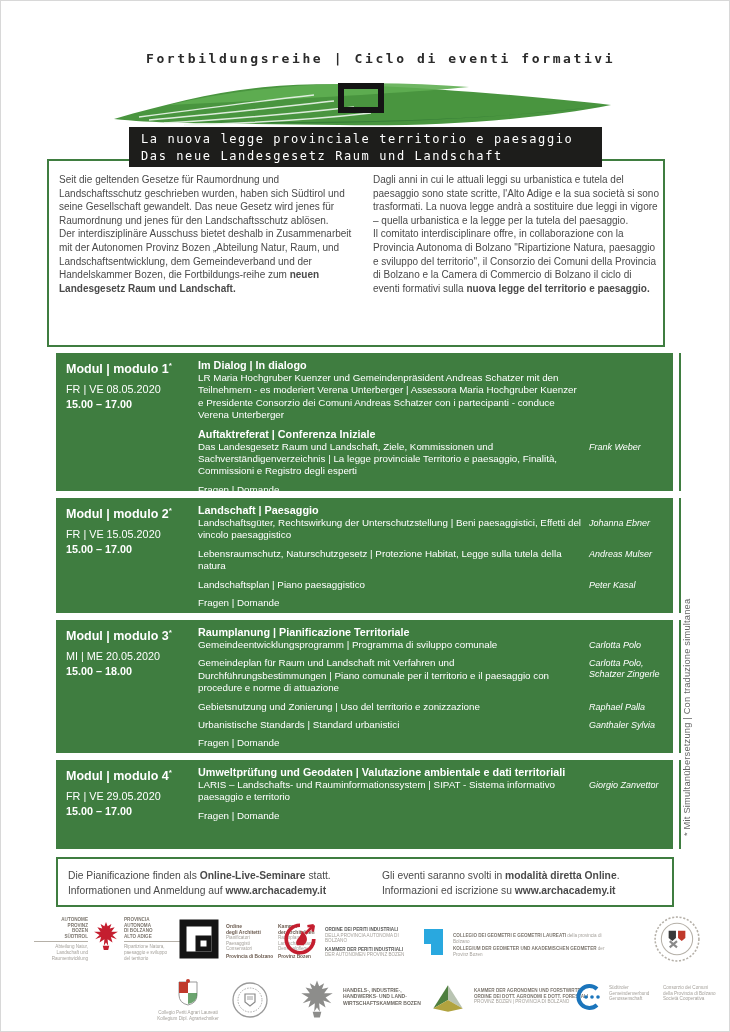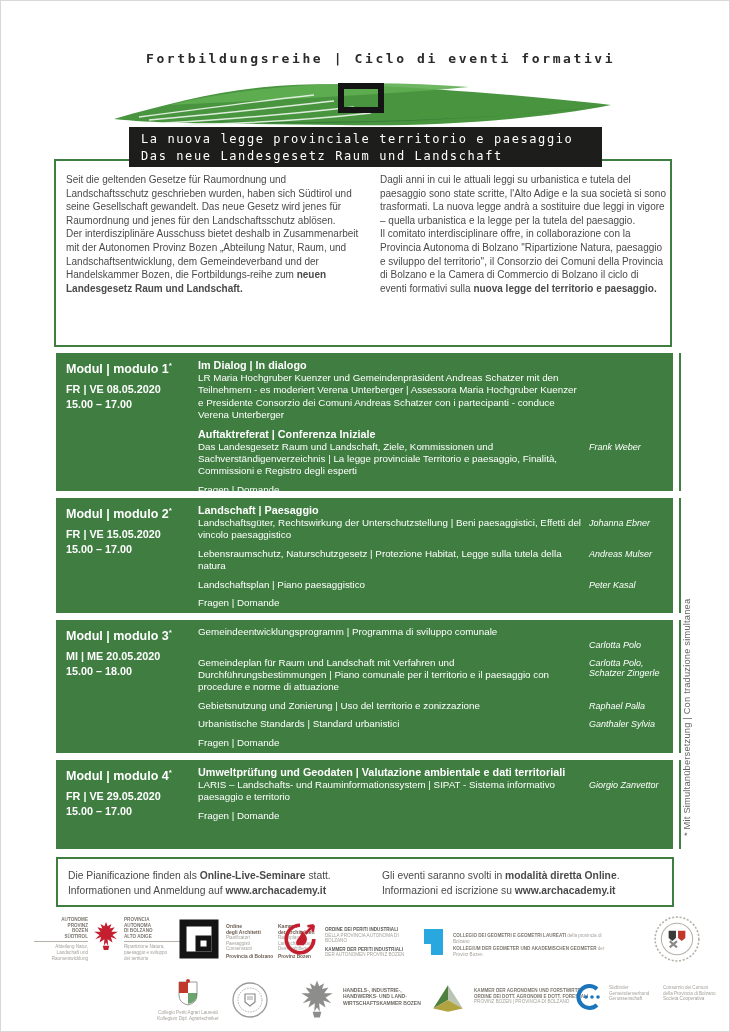--- a/index.html
+++ b/index.html
@@ -13,39 +13,39 @@
       font-size:13px;letter-spacing:2.6px;color:#2b2b2b;font-weight:bold;}
   .banner{left:128px;top:126px;width:473px;height:40px;background:#1d1d1b;color:#fff;
       font-family:"DejaVu Sans Mono",monospace;font-size:12px;letter-spacing:1.6px;
       line-height:17px;padding:4px 0 0 12px;box-sizing:border-box;z-index:5;}
   .leaf{left:108px;top:74px;z-index:2;}
   .black-square{left:337px;top:82px;width:34px;height:18px;border:6px solid #141414;
       background:transparent;z-index:3;}
 
   
   .frame{border:2px solid #3f7d40;background:#fff;box-sizing:border-box;}
-  .intro-box{left:53px;top:158px;width:618px;height:188px;padding-left:28px;}
+  .intro-box{left:46px;top:158px;width:618px;height:188px;padding-left:28px;}
   .intro-col{position:absolute;top:12px;font-size:10px;line-height:13.6px;
       white-space:pre-line;color:#4a4a4a;}
   .intro-col.de{left:10px;width:305px;}
   .intro-col.it{left:324px;width:286px;}
   .info-box{left:55px;top:856px;width:618px;height:50px;}
   .info-col{position:absolute;top:9px;font-size:10.3px;line-height:15px;color:#4a4a4a;}
   .info-col.de{left:10px;width:302px;}
   .info-col.it{left:324px;width:288px;}
 
   
   .module{left:55px;width:617px;background:#3f7d40;color:#fff;overflow:hidden;
       box-sizing:border-box;padding:6px 4px 0 142px;}
   .m1{top:352px;height:138px;} .m2{top:497px;height:115px;}
   .m3{top:619px;height:133px;} .m4{top:759px;height:89px;}
   .mod-head{position:absolute;left:10px;top:8px;width:128px;}
   .mod-id{font-weight:bold;font-size:12.5px;}
   .mod-id sup{font-size:8px;}
-  .mod-date{font-weight:bold;font-size:10.8px;margin-top:7px;}
+  .mod-date{font-weight:normal;font-size:10.8px;margin-top:7px;}
   .mod-time{font-weight:bold;font-size:10.8px;margin-top:3px;}
   .srow{display:flex;margin-bottom:6px;}
   .srow .main{flex:1;padding-right:6px;}
   .srow .spk{width:80px;font-style:italic;font-size:9px;line-height:10.5px;padding-top:1px;}
   .srow.has-title .spk{padding-top:14px;}
   .s-title{font-weight:bold;font-size:10.8px;line-height:13px;}
   .s-body{font-size:9.8px;line-height:12.4px;}
 
   
   .tick{left:678px;width:2px;background:#3f7d40;}
@@ -158,20 +158,21 @@
   </div>
 
   <div class="abs module m3">
     <div class="mod-head">
       <div class="mod-id"><span>Modul | modulo 3</span><sup>*</sup></div>
       <div class="mod-date">MI | ME 20.05.2020</div>
       <div class="mod-time">15.00 – 18.00</div>
     </div>
     <div class="srow has-title">
       <div class="main">
+        <div class="s-title">Raumplanung | Pianificazione Territoriale</div>
         <div class="s-body">Gemeindeentwicklungsprogramm | Programma di sviluppo comunale</div>
       </div>
       <div class="spk">Carlotta Polo</div>
     </div>
     <div class="srow">
       <div class="main">
           <div class="s-body">Gemeindeplan für Raum und Landschaft mit Verfahren und Durchführungsbestimmungen | Piano comunale per il territorio e il paesaggio con procedure e norme di attuazione</div>
         </div>
       <div class="spk">Carlotta Polo, Schatzer Zingerle</div>
     </div>

